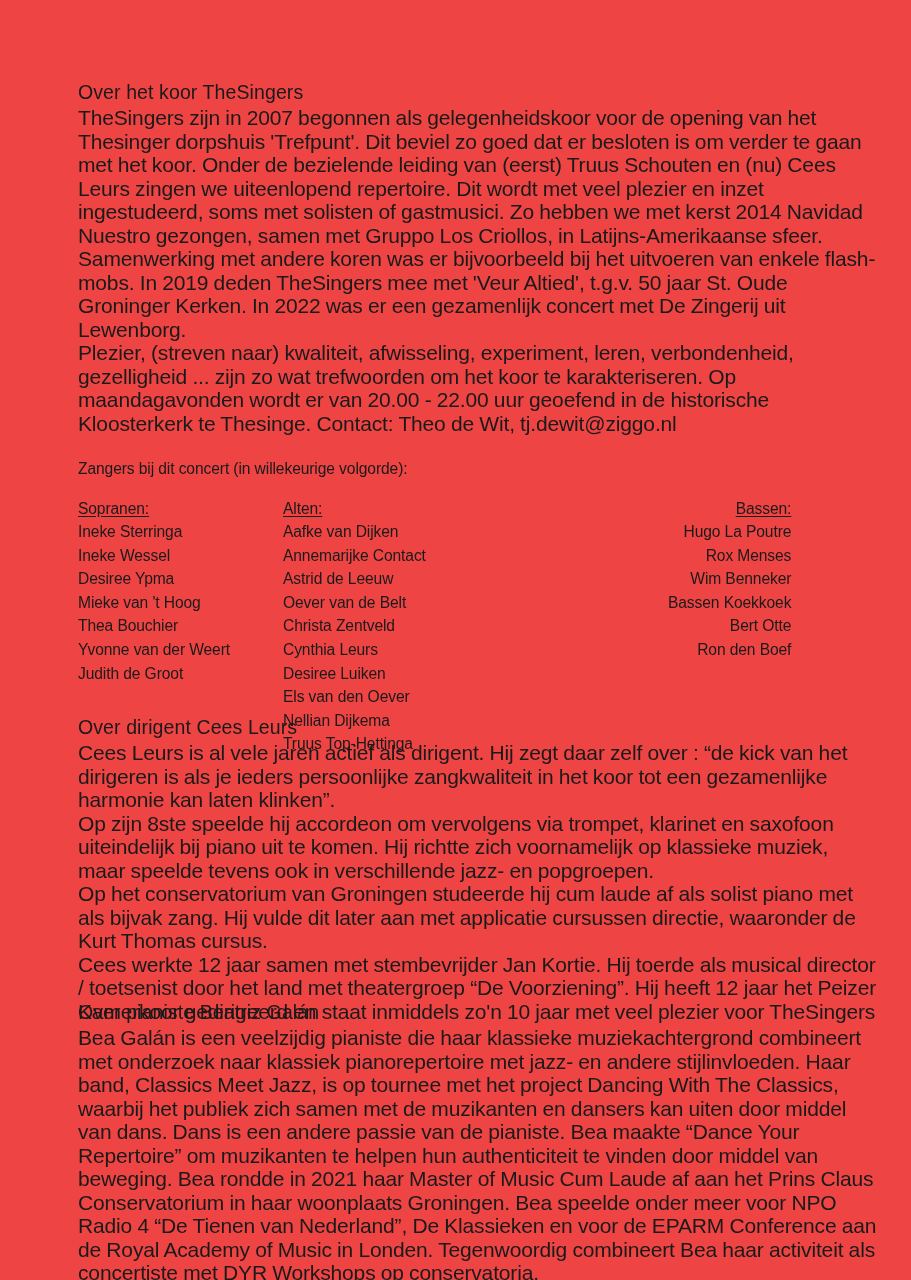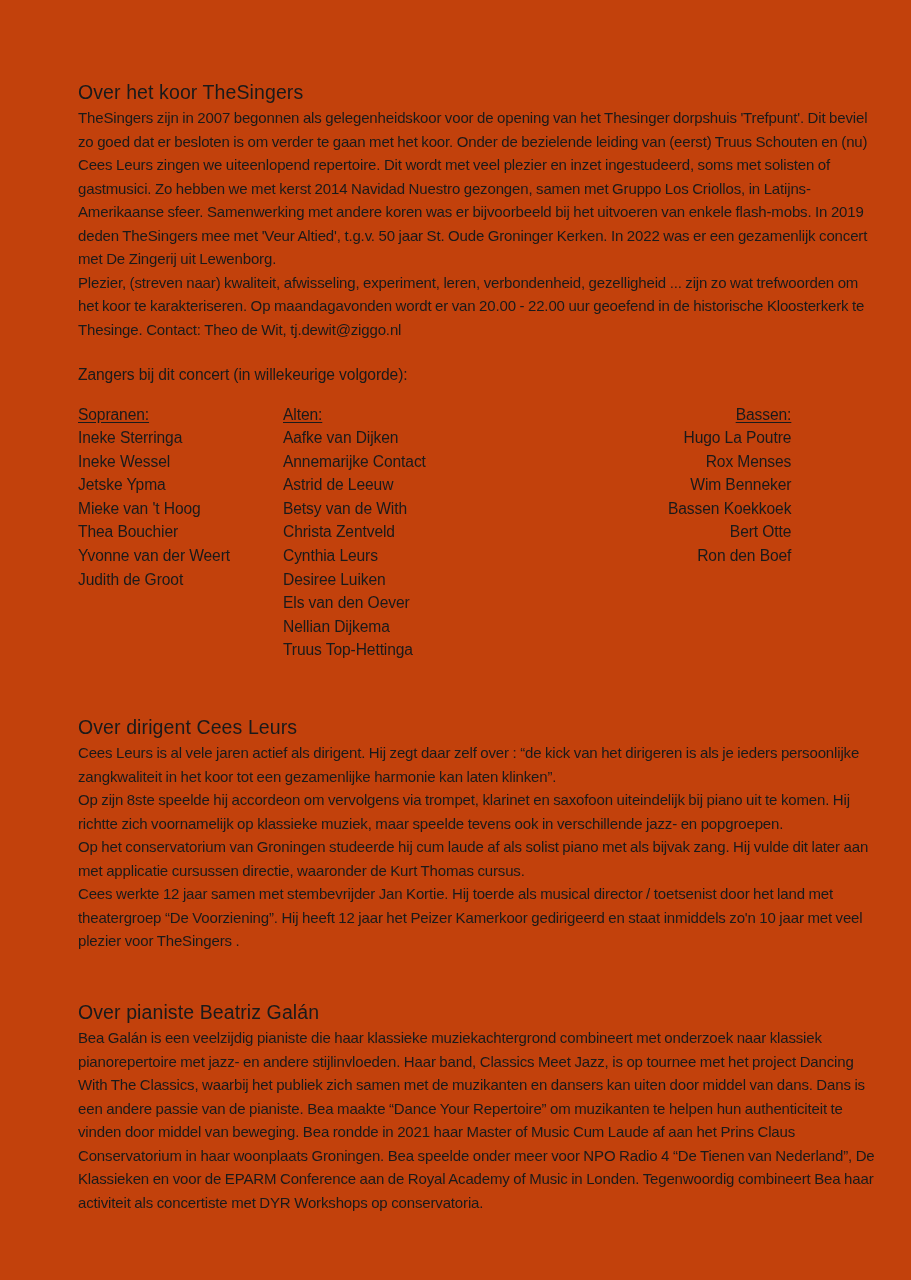--- a/index.html
+++ b/index.html
@@ -11,40 +11,40 @@
     width: 911px;
     height: 1280px;
     font-family: "Liberation Sans", sans-serif;
     color: #1a1a1a;
     -webkit-font-smoothing: antialiased;
   }
   .page {
     position: relative;
     width: 911px;
     height: 1280px;
-    background: #c2410c;
+    background: #ef4444;
     box-sizing: border-box;
     padding: 80px 16px 0 78px;
   }
   .section { margin: 0; }
 
   h2.heading {
     font-family: "Liberation Sans", sans-serif;
     font-size: 19.5px;
     font-weight: 400;
     line-height: 24px;
     letter-spacing: 0.1px;
     color: #1a1a1a;
     margin: 0 0 2px 0;
     padding: 0;
   }
 
   p.body-text {
     font-family: "Liberation Sans", sans-serif;
-    font-size: 15px;
+    font-size: 21px;
     line-height: 23.5px;
     letter-spacing: -0.15px;
     color: #1a1a1a;
     margin: 0;
     padding: 0;
     max-width: 800px;
     word-spacing: -0.4px;
   }
   .gap-md { height: 22px; }
 
@@ -100,33 +100,33 @@
     <div class="gap-md"></div>
 
     <p class="intro-line">Zangers bij dit concert (in willekeurige volgorde):</p>
 
     <div class="voices">
 
       <div class="voice-col c0">
         <div class="voice-title">Sopranen:</div>
         <div class="voice-name">Ineke Sterringa</div>
         <div class="voice-name">Ineke Wessel</div>
-        <div class="voice-name">Jetske Ypma</div>
+        <div class="voice-name">Desiree Ypma</div>
         <div class="voice-name">Mieke van 't Hoog</div>
         <div class="voice-name">Thea Bouchier</div>
         <div class="voice-name">Yvonne van der Weert</div>
         <div class="voice-name">Judith de Groot</div>
       </div>
 
       <div class="voice-col c1">
         <div class="voice-title">Alten:</div>
         <div class="voice-name">Aafke van Dijken</div>
         <div class="voice-name">Annemarijke Contact</div>
         <div class="voice-name">Astrid de Leeuw</div>
-        <div class="voice-name">Betsy van de With</div>
+        <div class="voice-name">Oever van de Belt</div>
         <div class="voice-name">Christa Zentveld</div>
         <div class="voice-name">Cynthia Leurs</div>
         <div class="voice-name">Desiree Luiken</div>
         <div class="voice-name">Els van den Oever</div>
         <div class="voice-name">Nellian Dijkema</div>
         <div class="voice-name">Truus Top-Hettinga</div>
       </div>
 
 
       <div class="voice-col c3">

